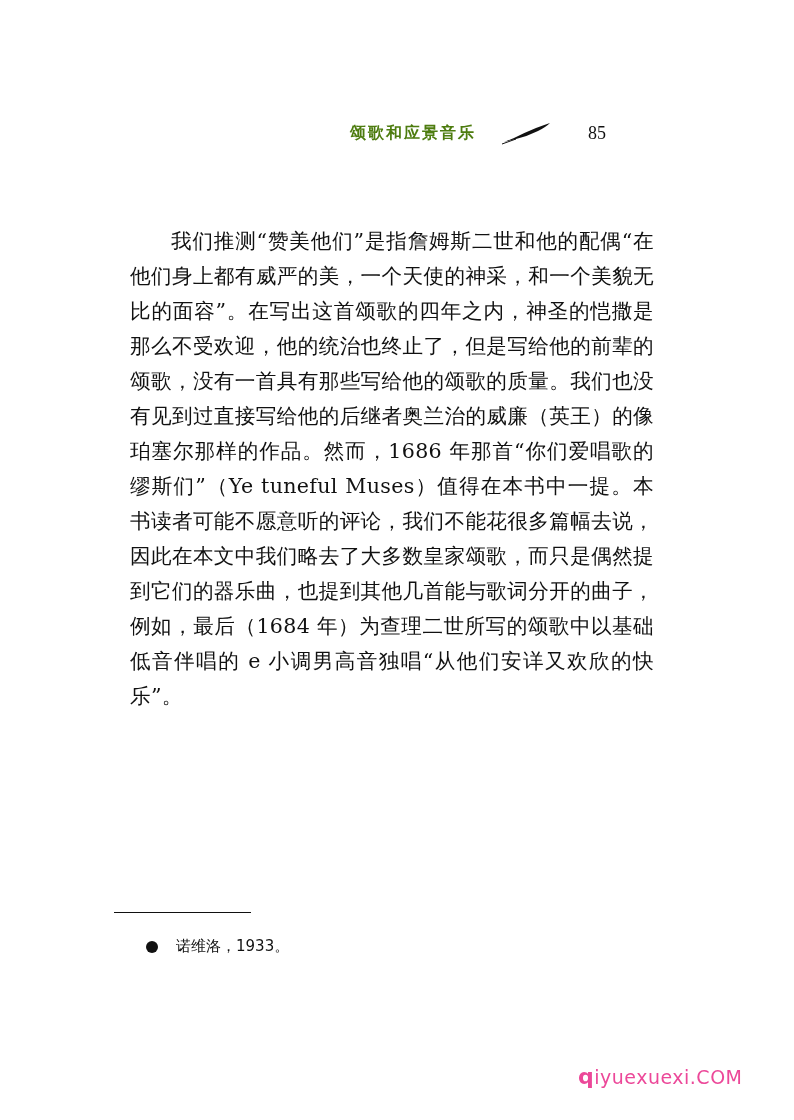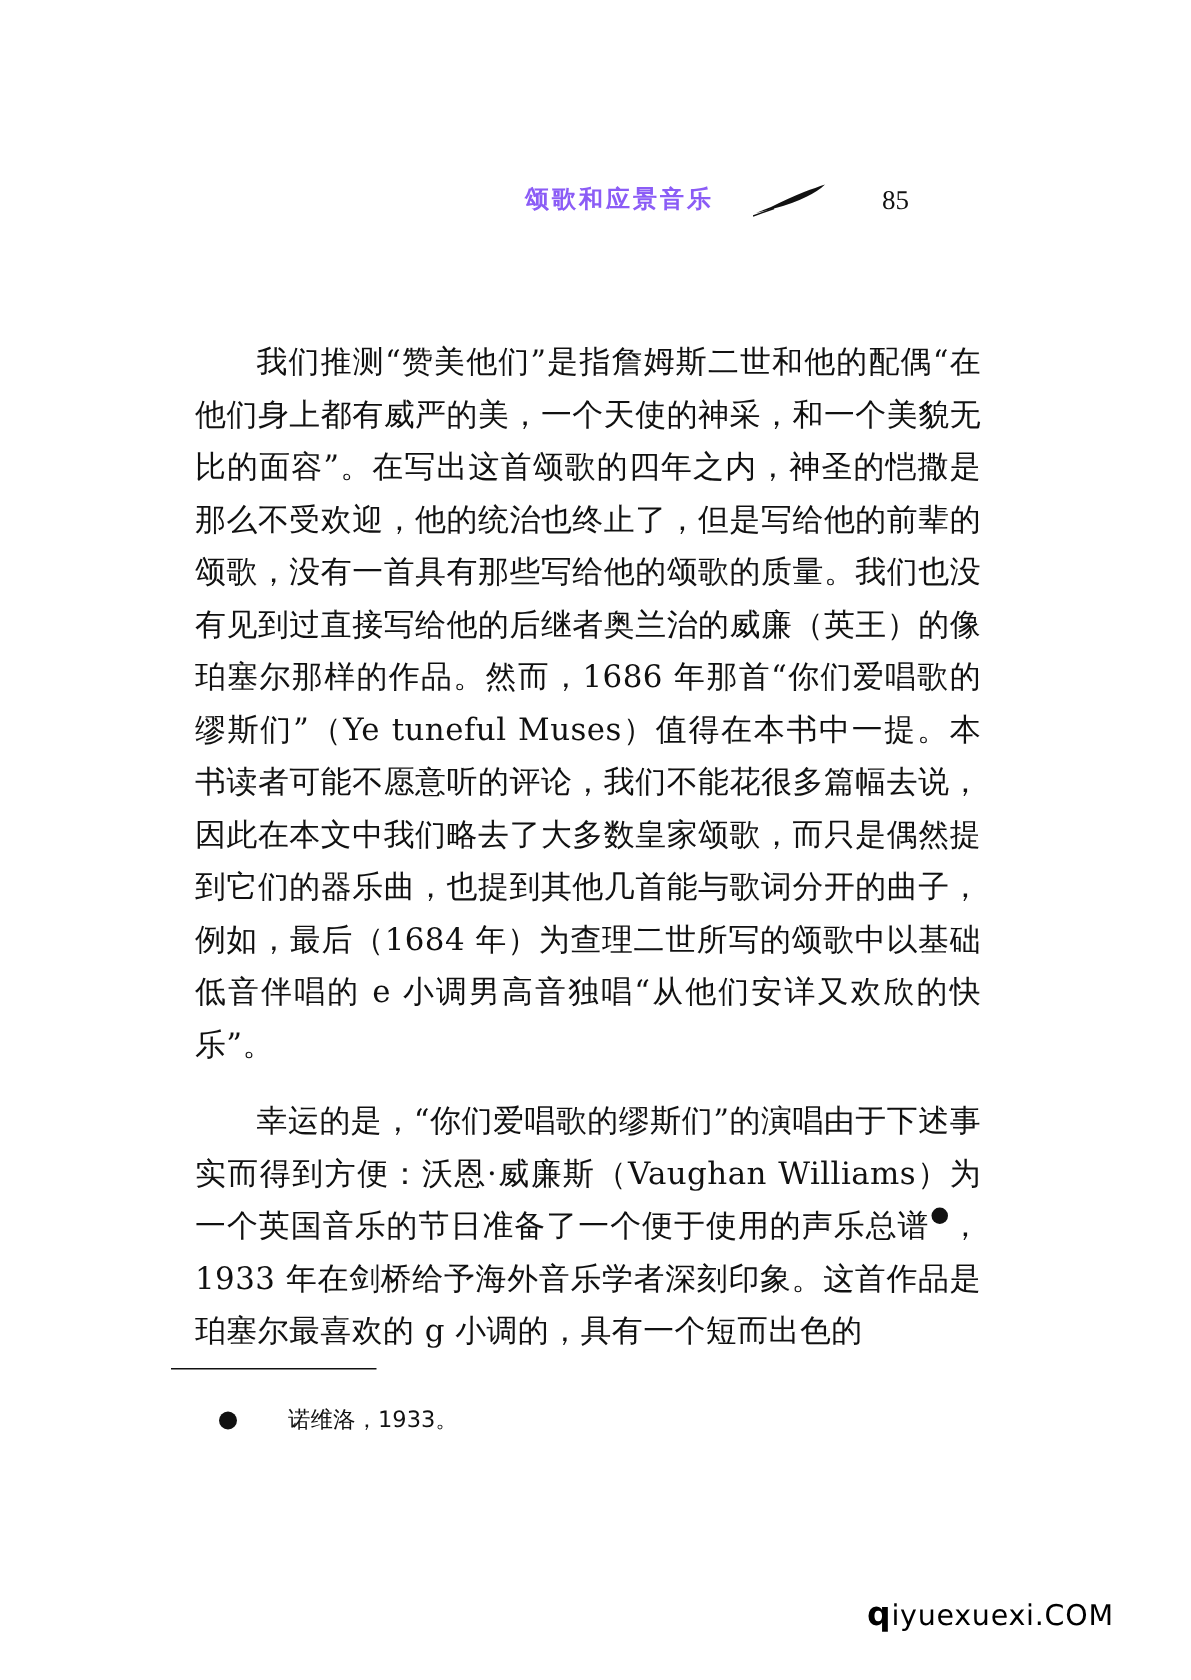--- a/index.html
+++ b/index.html
@@ -16,21 +16,21 @@
       position: absolute;
       left: 350px; top: 118px;
       display: flex; align-items: center;
       height: 30px;
     }
     .running-title {
       font-family: "DejaVu Sans", sans-serif;
       font-weight: bold;
       font-size: 16px;
       letter-spacing: 2px;
-      color: #8b5cf6;
+      color: #4d7c0f;
     }
     .feather {
       margin-left: 26px;
       width: 50px; height: 24px;
     }
     .page-number {
       margin-left: 36px;
       font-family: Liberation Serif, serif;
       font-size: 18px;
       color: #111;
@@ -64,35 +64,34 @@
       width: 137px; height: 0;
       border-top: 1.5px solid #111;
     }
     .footnote {
       position: absolute;
       left: 146px; top: 937px;
       display: flex; align-items: center;
       font-family: "DejaVu Sans", sans-serif;
       font-size: 15px;
       color: #111;
-      gap: 16px;
     }
     .footnote-marker {
       display: inline-block;
       width: 12px; height: 12px;
       border-radius: 50%;
       background: #111;
       margin-right: 18px;
     }
     .watermark {
       position: absolute;
       left: 578px; top: 1064px;
       font-family: "DejaVu Sans", sans-serif;
       font-size: 19px;
-      color: #000000;
+      color: #ec4899;
       letter-spacing: 0.5px;
     }
     .watermark .wm-q {
       font-weight: bold;
       font-size: 22px;
     }
   </style>
 </head>
 <body>
 
@@ -102,23 +101,20 @@
     <path d="M2 21 L12 17 Q24 11 34 7 Q42 4 48 2 Q44 6 36 10 Q26 15 14 18 Z" fill="#111"></path>
     <line x1="0" y1="23" x2="14" y2="18" stroke="#111" stroke-width="1"></line>
   </svg>
   <span class="page-number">85</span>
 </div>
 
 <div class="body-text">
   <p class="para indent">
     <span>我们推测“赞美他们”是指詹姆斯二世和他的配偶“在他们身上都有威严的美，一个天使的神采，和一个美貌无比的面容”。在写出这首颂歌的四年之内，神圣的恺撒是那么不受欢迎，他的统治也终止了，但是写给他的前辈的颂歌，没有一首具有那些写给他的颂歌的质量。我们也没有见到过直接写给他的后继者奥兰治的威廉（英王）的像珀塞尔那样的作品。然而，1686 年那首“你们爱唱歌的缪斯们”（Ye tuneful Muses）值得在本书中一提。本书读者可能不愿意听的评论，我们不能花很多篇幅去说，因此在本文中我们略去了大多数皇家颂歌，而只是偶然提到它们的器乐曲，也提到其他几首能与歌词分开的曲子，例如，最后（1684 年）为查理二世所写的颂歌中以基础低音伴唱的 e 小调男高音独唱“从他们安详又欢欣的快乐”。</span>
   </p>
-  <p class="para indent">
-    <span>幸运的是，“你们爱唱歌的缪斯们”的演唱由于下述事实而得到方便：沃恩·威廉斯（Vaughan Williams）为一个英国音乐的节日准备了一个便于使用的声乐总谱</span><span class="note-ref"></span><span>，1933 年在剑桥给予海外音乐学者深刻印象。这首作品是珀塞尔最喜欢的 g 小调的，具有一个短而出色的</span>
-  </p>
 </div>
 
 <div class="footnote-rule"></div>
 
 <div class="footnote">
   <span class="footnote-marker"></span>
   <span>诺维洛，1933。</span>
 </div>
 
 <div class="watermark">

